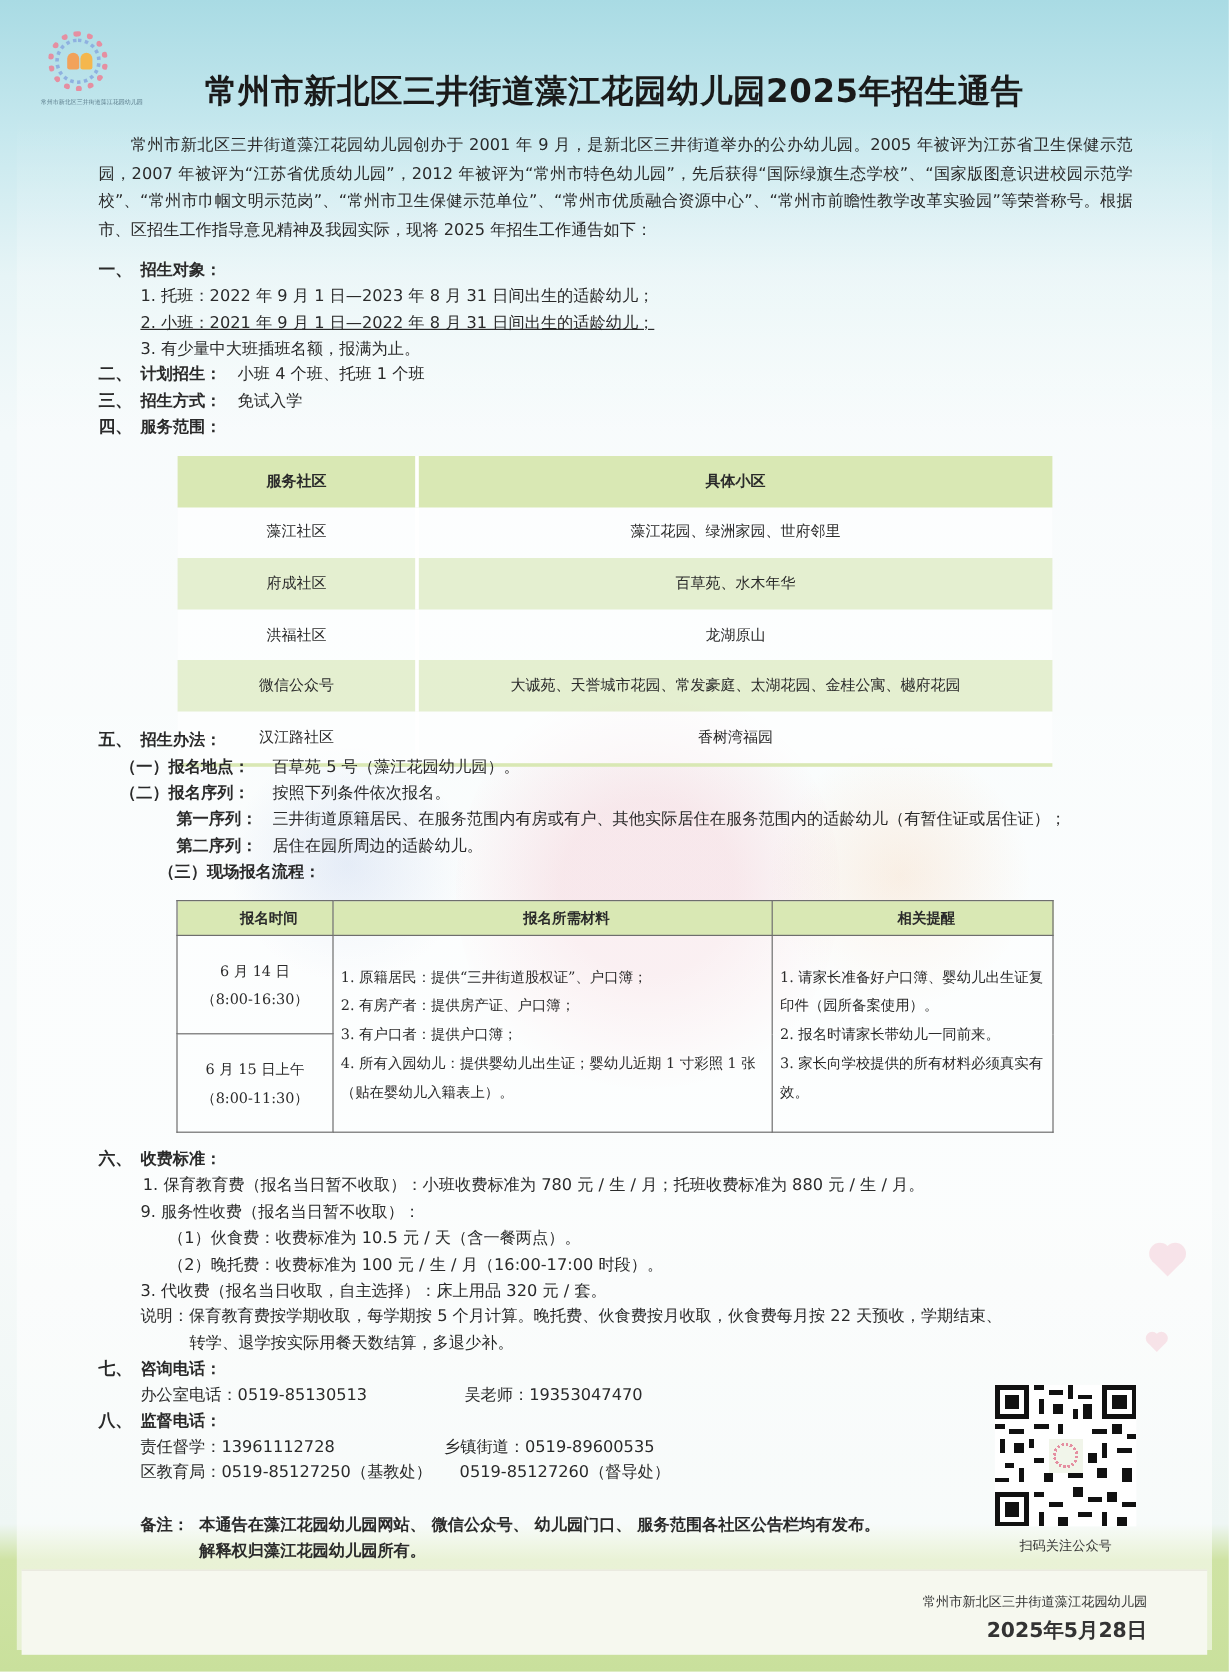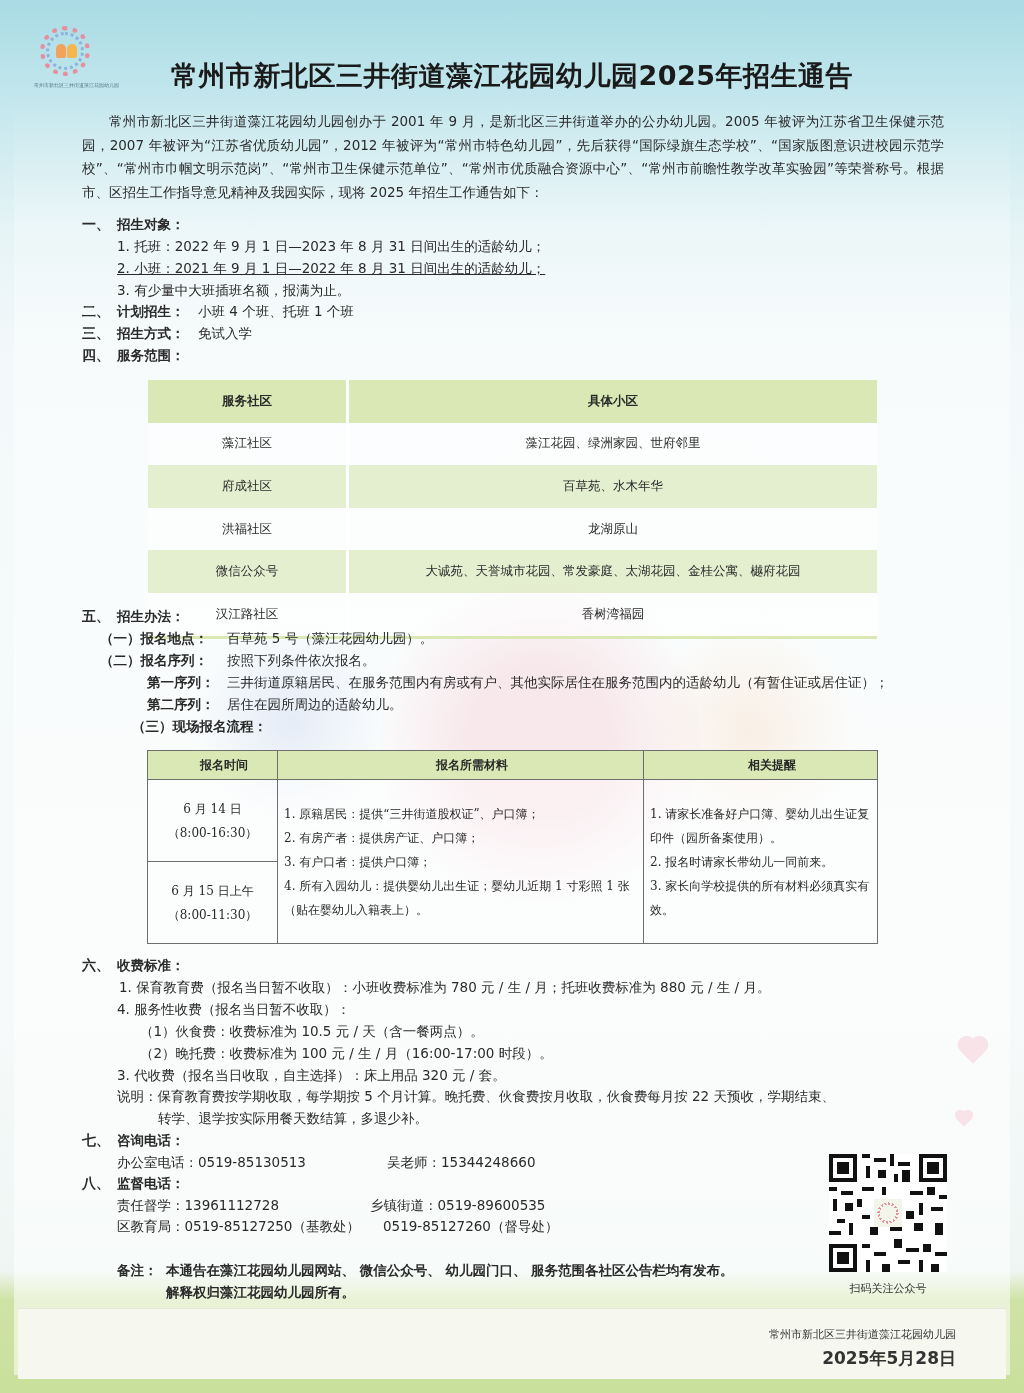--- a/index.html
+++ b/index.html
@@ -182,31 +182,31 @@
         <div>6 月 15 日上午</div>
         <div>（8:00-11:30）</div>
       </td>
     </tr>
   </tbody>
 </table>
 
 <div class="sec-num" style="left:82px;top:957px;">六、</div>
 <div class="line sec-title" style="left:117px;top:957px;">收费标准：</div>
 <div class="line" style="left:119px;top:979px;">1. 保育教育费（报名当日暂不收取）：小班收费标准为 780 元 / 生 / 月；托班收费标准为 880 元 / 生 / 月。</div>
-<div class="line" style="left:117px;top:1001px;">4. 服务性收费（报名当日暂不收取）：</div>
+<div class="line" style="left:117px;top:1001px;">9. 服务性收费（报名当日暂不收取）：</div>
 <div class="line" style="left:140px;top:1023px;">（1）伙食费：收费标准为 10.5 元 / 天（含一餐两点）。</div>
 <div class="line" style="left:140px;top:1045px;">（2）晚托费：收费标准为 100 元 / 生 / 月（16:00-17:00 时段）。</div>
 <div class="line" style="left:117px;top:1067px;">3. 代收费（报名当日收取，自主选择）：床上用品 320 元 / 套。</div>
 <div class="line" style="left:117px;top:1088px;">说明：保育教育费按学期收取，每学期按 5 个月计算。晚托费、伙食费按月收取，伙食费每月按 22 天预收，学期结束、</div>
 <div class="line" style="left:158px;top:1110px;">转学、退学按实际用餐天数结算，多退少补。</div>
 
 <div class="sec-num" style="left:82px;top:1132px;">七、</div>
 <div class="line sec-title" style="left:117px;top:1132px;">咨询电话：</div>
 <div class="line" style="left:117px;top:1154px;">办公室电话：0519-85130513</div>
-<div class="line" style="left:387px;top:1154px;">吴老师：15344248660</div>
+<div class="line" style="left:387px;top:1154px;">吴老师：19353047470</div>
 
 <div class="sec-num" style="left:82px;top:1175px;">八、</div>
 <div class="line sec-title" style="left:117px;top:1175px;">监督电话：</div>
 <div class="line" style="left:117px;top:1197px;">责任督学：13961112728</div>
 <div class="line" style="left:370px;top:1197px;">乡镇街道：0519-89600535</div>
 <div class="line" style="left:117px;top:1218px;">区教育局：0519-85127250（基教处）</div>
 <div class="line" style="left:383px;top:1218px;">0519-85127260（督导处）</div>
 
 <div class="line bold" style="left:117px;top:1262px;">备注：</div>
 <div class="line bold" style="left:166px;top:1262px;">本通告在藻江花园幼儿园网站、 微信公众号、 幼儿园门口、 服务范围各社区公告栏均有发布。</div>

